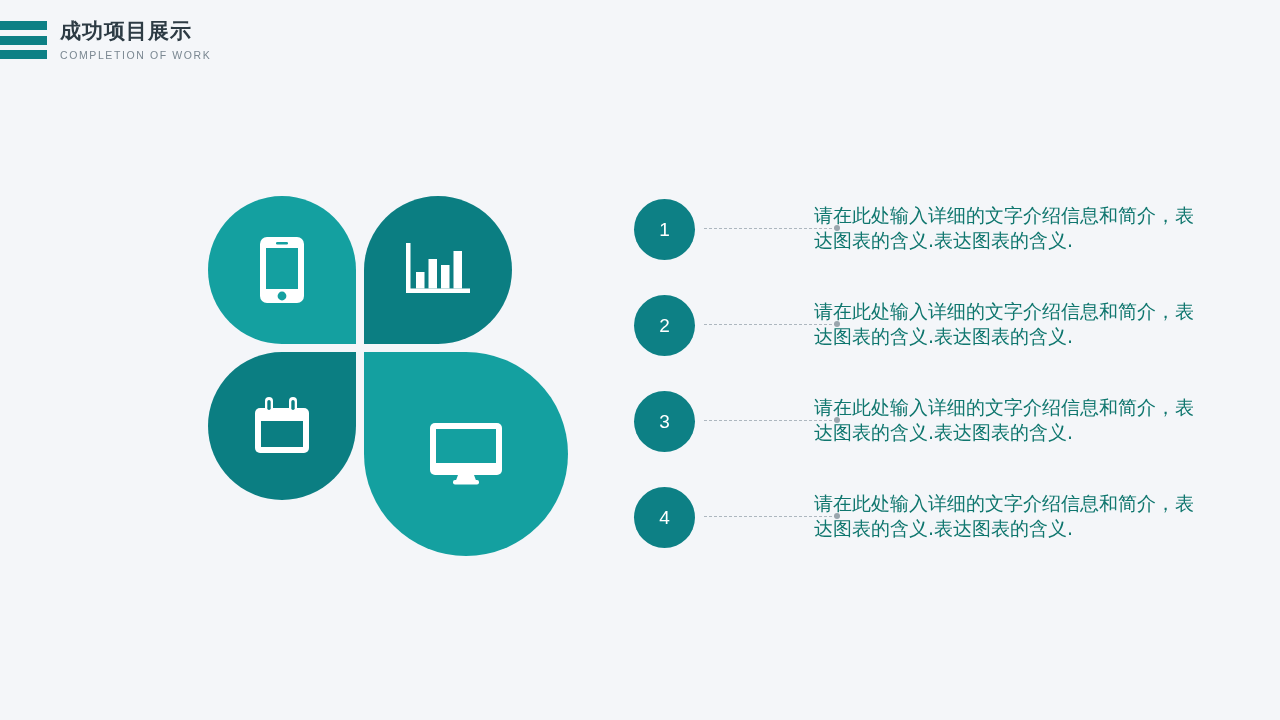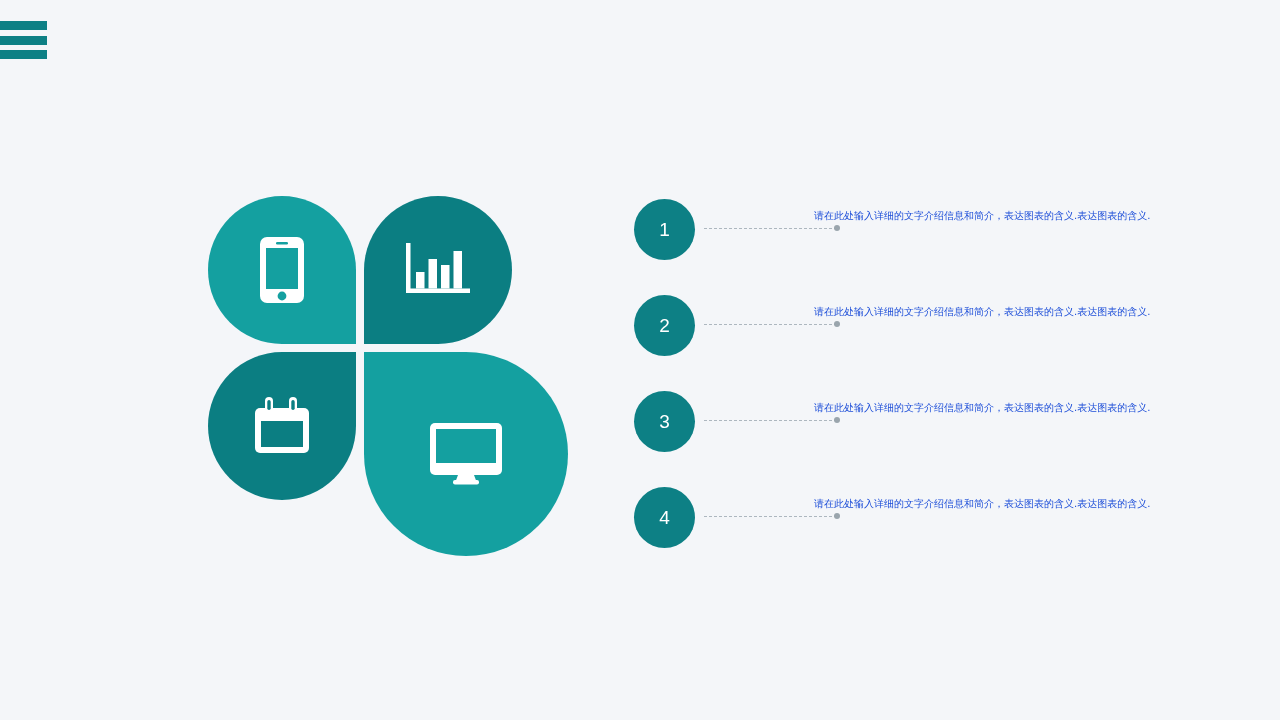--- a/index.html
+++ b/index.html
@@ -158,34 +158,38 @@
     width: 6px;
     height: 6px;
     border-radius: 50%;
     background: #9aa5ad;
   }
   .item-text {
     position: absolute;
     left: 180px;
     top: 4px;
     width: 390px;
-    font-size: 10px;
+    font-size: 19px;
     line-height: 25px;
-    color: #1d4ed8;
+    color: #0f766e;
     font-family: "DejaVu Sans", "Liberation Sans", sans-serif;
   }
 </style>
 </head>
 <body>
 
 <div id="header">
   <div id="header-bars">
     <div class="bar"></div>
     <div class="bar"></div>
     <div class="bar"></div>
+  </div>
+  <div id="header-texts">
+    <div id="header-title">成功项目展示</div>
+    <div id="header-subtitle">COMPLETION  OF WORK</div>
   </div>
 </div>
 
 <div id="flower">
 
   <div class="petal" id="petal-tl">
     <div class="petal-icon" id="icon-smartphone">
       <svg width="48" height="70" viewBox="0 0 48 70" aria-hidden="true">
         <rect x="2" y="2" width="44" height="66" rx="7" ry="7" fill="#ffffff"></rect>
         <rect x="8" y="13" width="32" height="41" fill="#14a0a0"></rect>

